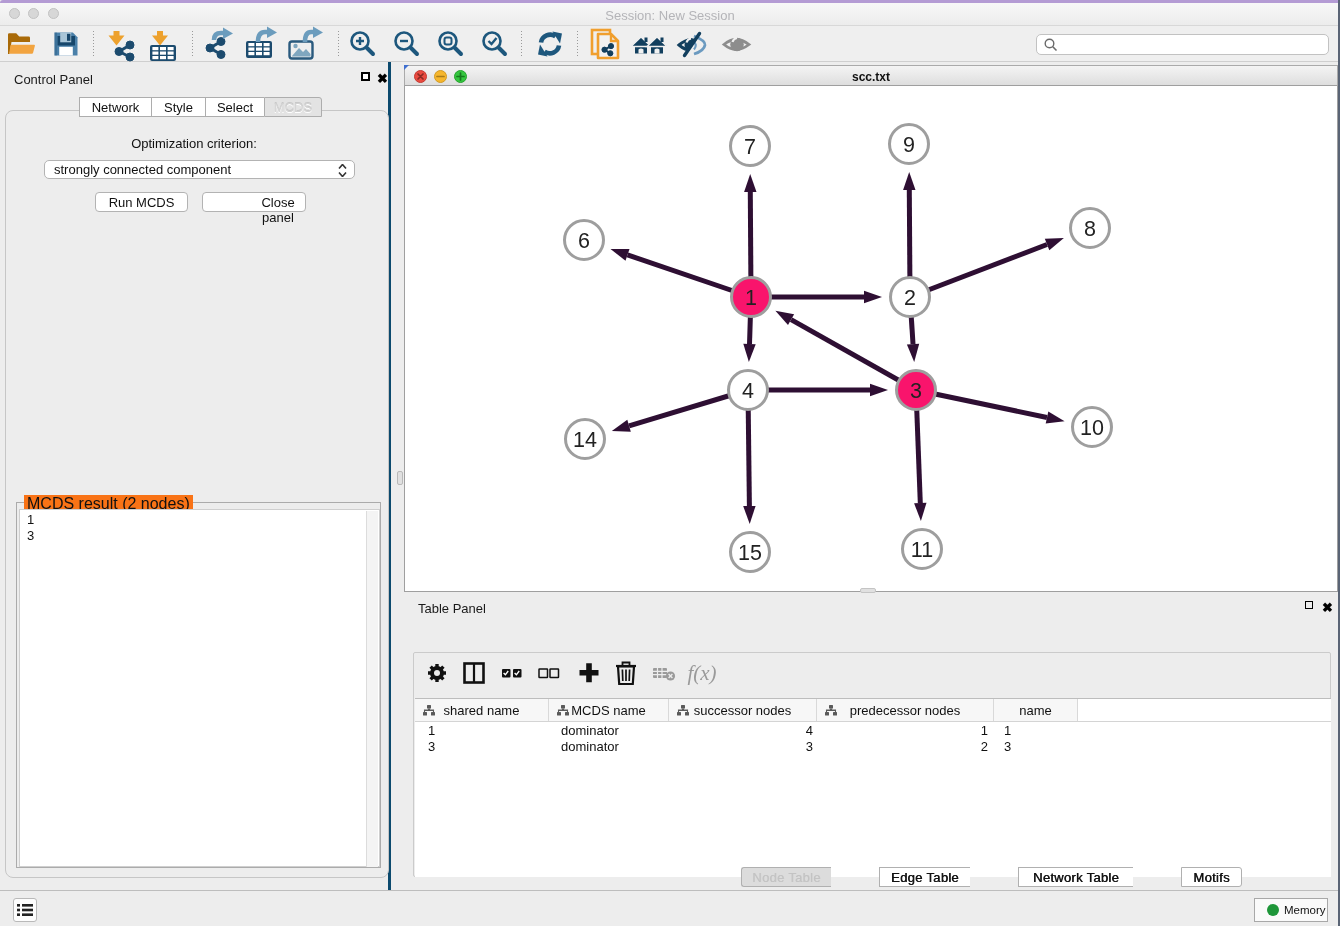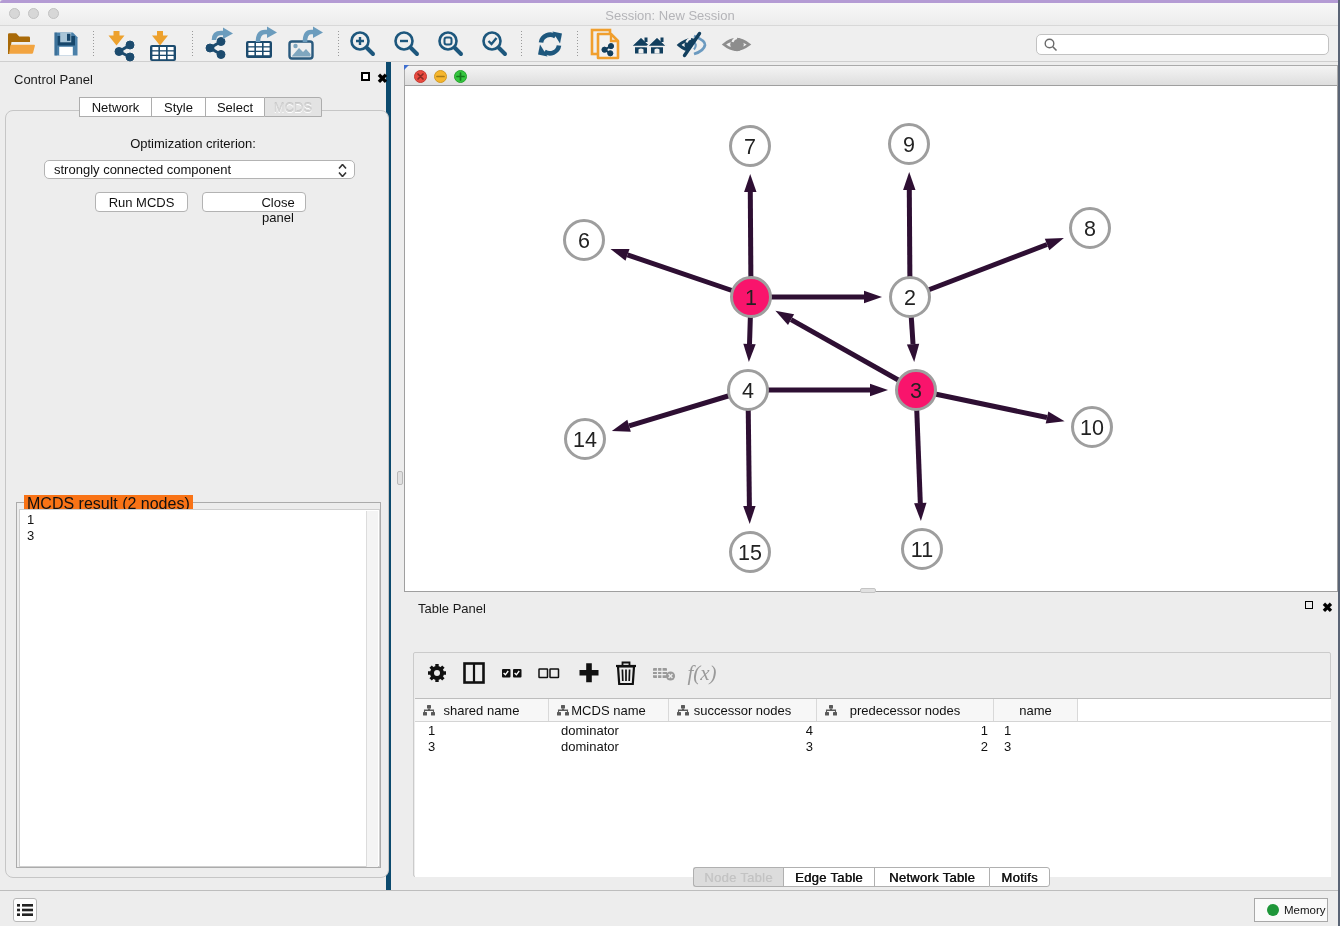--- a/index.html
+++ b/index.html
@@ -9,21 +9,21 @@
 
 #topline { left:0; top:0; width:1340px; height:3px; background:#b49bd4; border-radius:5px 5px 0 0; }
 #titlebar { left:0; top:3px; width:1340px; height:23px; background:linear-gradient(#f7f7f7,#ececec); border-bottom:1px solid #d8d8d8; }
 .tl { position:absolute; width:11px; height:11px; border-radius:50%; background:#d7d7d7; border:1px solid #c2c2c2; top:5px; }
 #ttext { position:absolute; width:100%; text-align:center; top:5px; font-size:13px; color:#b4b4b8; }
 
 #toolbar { left:0; top:26px; width:1340px; height:36px; background:#efefef; border-bottom:1px solid #cfcfcf; }
 .sep { position:absolute; top:5px; height:26px; width:1px; background-image:linear-gradient(#9a9a9a 33%, rgba(0,0,0,0) 0%); background-size:1px 3px; }
 #search { position:absolute; left:1036px; top:8px; width:293px; height:21px; background:#fff; border:1px solid #c2c2c2; border-radius:5px; }
 
-#cpanel { left:0; top:62px; width:391px; height:828px; background:#ededed; border-right:5px solid #0c4a6e; }
+#cpanel { left:0; top:62px; width:391px; height:828px; background:#ededed; border-right:3px solid #0c4a6e; }
 #cptitle { position:absolute; left:14px; top:10px; font-size:13px; color:#1a1a1a; }
 .wicon { position:absolute; font-size:12px; color:#000; top:9px; }
 .tabs { position:absolute; top:35px; height:20px; display:flex;border-radius:6px; }
 .tab { font-size:13px; color:#111; background:#fff; border:1px solid #adadad; border-right:none; padding:2px 0 0 0; text-align:center; height:20px; }
 .tab.sel { background:#e3e3e3; color:#d2d2d2; text-shadow:0 1px 0 #ffffff, 0 -1px 0 #c8c8c8; }
 #cpcontent { position:absolute; left:5px; top:48px; width:384px; height:768px; background:#ededed; border:1px solid #c6c6c6; border-radius:8px; }
 #optlabel { position:absolute; left:0; top:74px; width:100%; text-align:center; font-size:13px; color:#111; }
 #dropdown { position:absolute; left:44px; top:98px; width:311px; height:19px; background:#fff; border:1px solid #b3b3b3; border-radius:5px; font-size:13px; color:#111; padding:1px 0 0 9px; }
 .btn { position:absolute; top:130px; height:20px; background:#fff; border:1px solid #b3b3b3; border-radius:4px; font-size:13px; color:#111; text-align:center; padding-top:2px; }
 #mcdsbox { position:absolute; left:16px; top:440px; width:365px; height:366px; border:1px solid #ababab; }
@@ -39,21 +39,21 @@
 
 #tpanel { left:392px; top:592px; width:948px; height:298px; background:#ededed; }
 #tptitle { position:absolute; left:26px; top:9px; font-size:13px; color:#1a1a1a; }
 #tcard { position:absolute; left:21px; top:35px; width:918px; height:225px; background:#ededed; border:1px solid #cbcbcb; border-radius:2px;margin-top:25px; }
 #ttable { position:absolute; left:1px; top:45px; width:916px; height:179px; background:#fff; border-top:1px solid #bdbdbd; }
 .hcell { position:absolute; top:0; height:22px; border-right:1px solid #d9d9d9; font-size:13px; color:#111; background:#f7f7f7; }
 .hlabel { position:absolute; width:100%; text-align:center; top:4px; }
 #hline { position:absolute; left:0; top:22px; width:100%; height:1px; background:#d4d4d4; }
 .cell { position:absolute; font-size:13px; color:#111; height:16px; }
 .btabs { position:absolute; top:275px; height:20px; display:flex; }
-.btab { font-size:13px; letter-spacing:0.3px; text-shadow:0.5px 0 0 #222; color:#111; background:#fff; border:1px solid #b0b0b0; border-right:none; text-align:center; padding-top:2px; height:20px; }
+.btab { font-size:13px; letter-spacing:0.3px; text-shadow:0.5px 0 0 #222; color:#111; background:#fff; border:1px solid #b0b0b0; border-right:none; text-align:center; padding-top:2px; height:20px;margin-left:48px; }
 .btab.sel { background:#dcdcdc; color:#c3c3c3; text-shadow:0.5px 0 0 #cccccc; }
 
 #statusbar { left:0; top:890px; width:1340px; height:36px; background:#ededed; border-top:1px solid #bdbdbd; }
 #listbtn { position:absolute; left:13px; top:7px; width:24px; height:24px; background:#fdfdfd; border:1px solid #b9b9b9; border-radius:3px; }
 #membtn { position:absolute; left:1254px; top:7px; width:74px; height:24px; background:#fafafa; border:1px solid #a8a8a8; font-size:11.5px; color:#111; white-space:nowrap; line-height:22px; }
 #redge { left:1338px; top:0; width:2px; height:926px; background:#5a6475; }
 </style>
 </head>
 <body>
 <div class="abs" id="topline"></div>
@@ -268,20 +268,21 @@
       <g stroke="#8c2a24" stroke-width="1.7" stroke-linecap="round">
           <path d="M4 4 L9 9 M9 4 L4 9"></path>
         </g>
       <g stroke="#a87b1a" stroke-width="1.7" stroke-linecap="round">
           <path d="M23 6.5 L30 6.5"></path>
         </g>
       <g stroke="#157a1d" stroke-width="1.7" stroke-linecap="round">
           <path d="M43 6.5 L50 6.5 M46.5 3 L46.5 10"></path>
         </g>
     </svg>
+    <div id="netname">scc.txt</div>
   </div>
   <div id="netbody">
     <svg id="graph" width="932" height="504" viewBox="0 0 932 504">
       <g stroke="#2e0f33" stroke-width="5" fill="#2e0f33">
         <line x1="346" y1="211" x2="345.3" y2="106.0"></line>
         <line x1="346" y1="211" x2="222.5" y2="168.9"></line>
         <line x1="346" y1="211" x2="459.0" y2="211.0"></line>
         <line x1="346" y1="211" x2="344.5" y2="258.0"></line>
         <line x1="505" y1="211" x2="504.3" y2="104.0"></line>
         <line x1="505" y1="211" x2="642.0" y2="158.5"></line>

